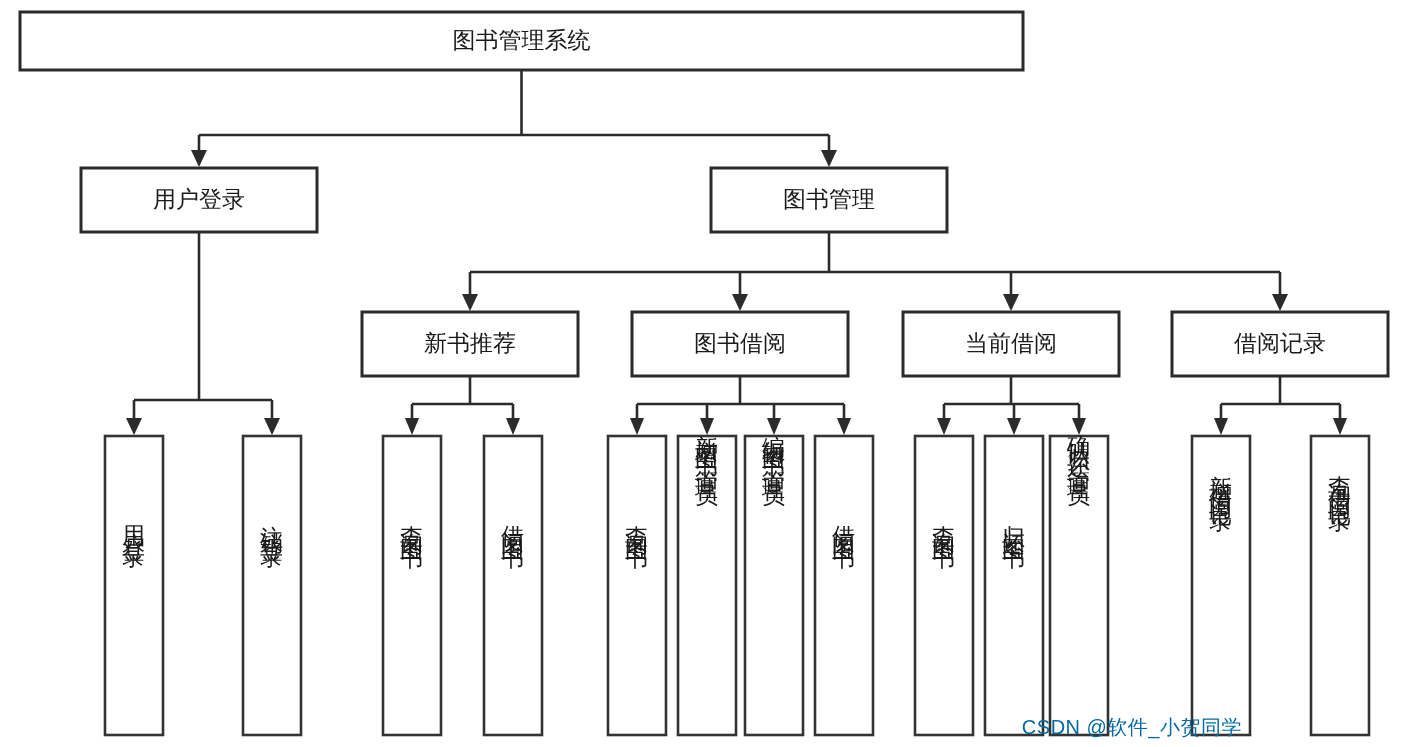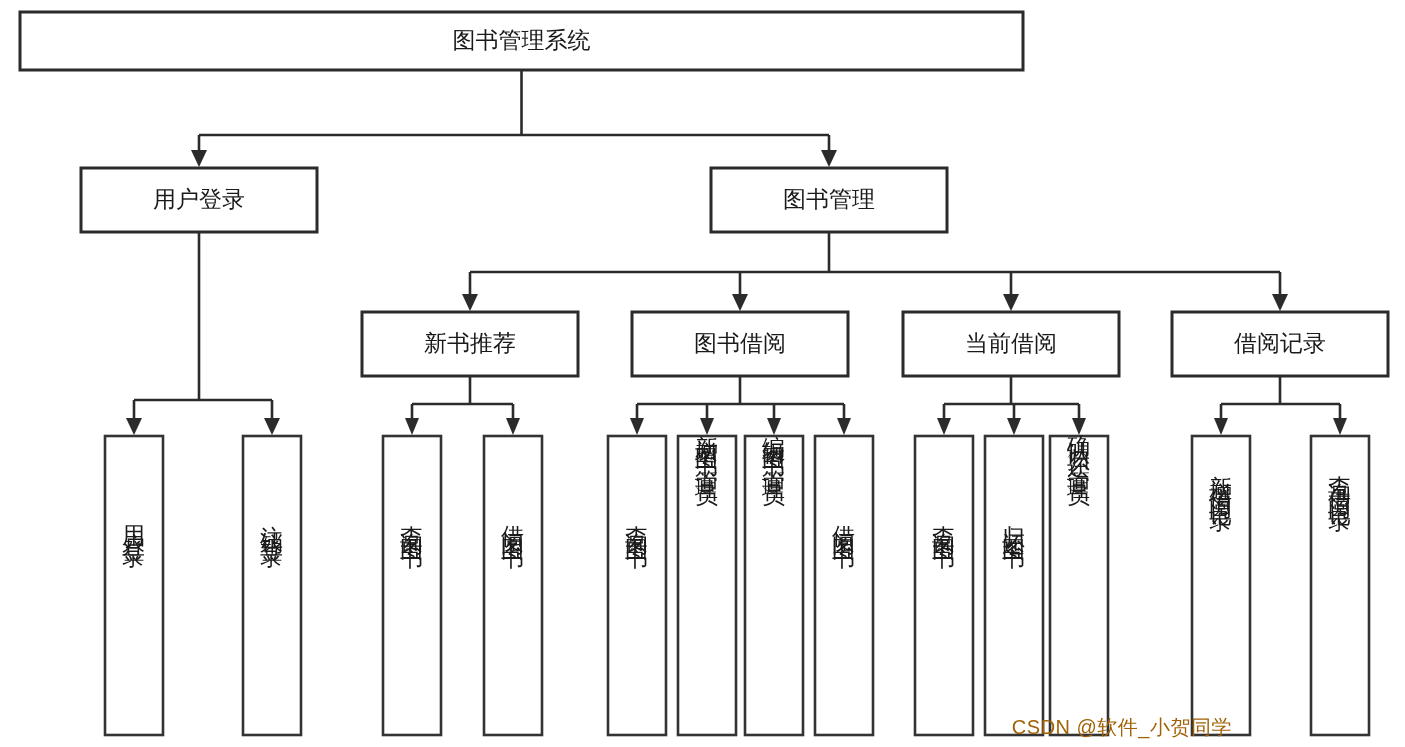--- a/index.html
+++ b/index.html
@@ -58,25 +58,25 @@
     font-family: "Liberation Sans", "DejaVu Sans", sans-serif;
     font-size: 23px;
     fill: #1a1a1a;
     writing-mode: vertical-rl;
     text-orientation: upright;
     letter-spacing: 7px;
     white-space: pre;
   }
   .watermark-text {
     position: absolute;
-    right: 10px;
+    right: 0;
     bottom: 6px;
     font-family: "Liberation Sans", "DejaVu Sans", sans-serif;
     font-size: 20px;
-    color: #a16207;
+    color: #0369a1;
     letter-spacing: 0.5px;
     white-space: nowrap;
     pointer-events: none;
   }
 </style>
 </head>
 <body>
 
 <div id="diagram-root">
 

